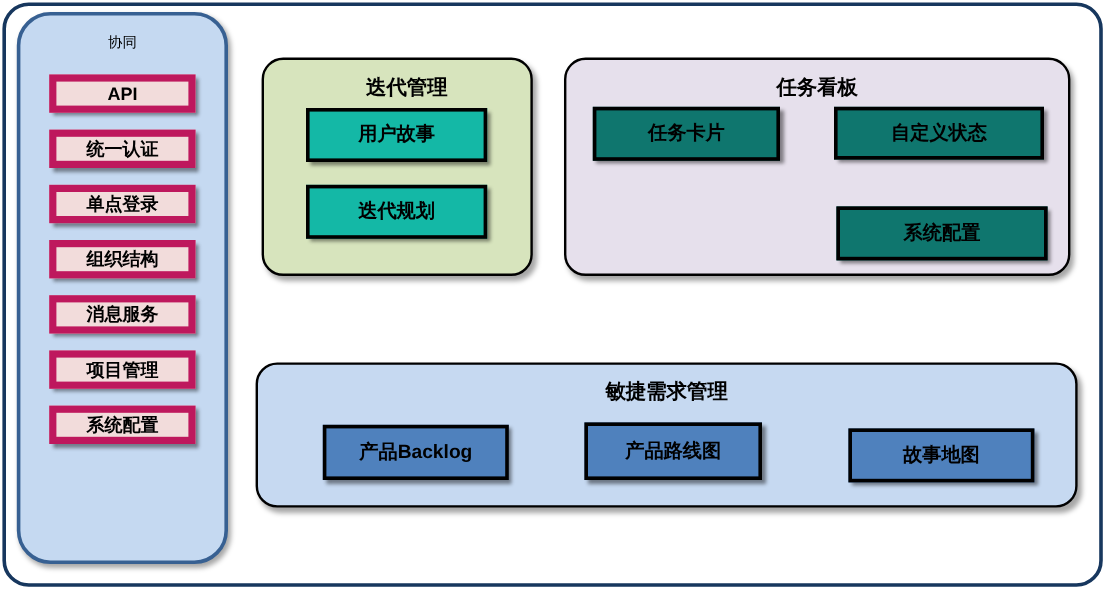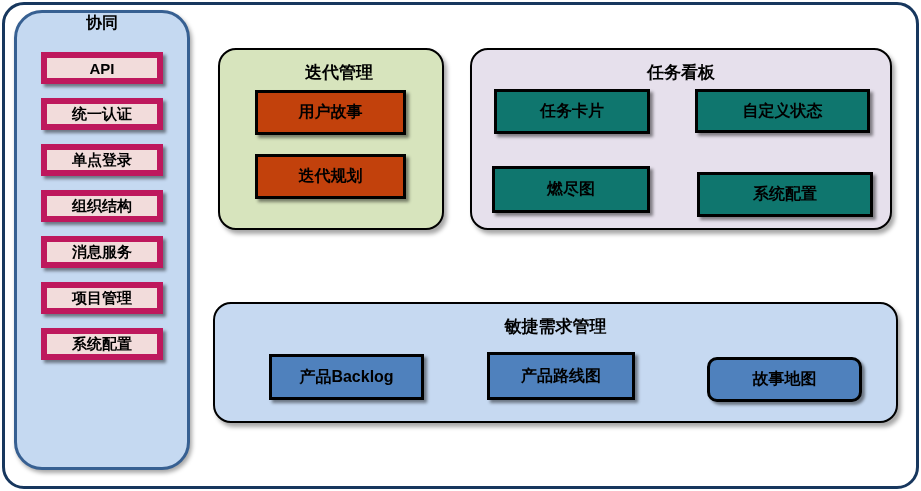--- a/index.html
+++ b/index.html
@@ -34,23 +34,24 @@
     top: 10px;
     width: 176px;
     height: 460px;
     box-sizing: border-box;
     background: #C5D9F1;
     border: 3px solid #376092;
     border-radius: 28px;
     box-shadow: 2px 3px 4px rgba(0,0,0,0.35);
   }
   .sidebar-title {
+    margin-top: 14px;
     text-align: center;
-    font-size: 16px;
-    font-weight: bold;
+    font-size: 12px;
+    font-weight: normal;
     color: #000000;
   }
   .sidebar-items {
     margin-top: 18px;
     display: flex;
     flex-direction: column;
     align-items: center;
     gap: 14px;
   }
   .sidebar-box {
@@ -91,35 +92,35 @@
     box-sizing: border-box;
     border: 3px solid #000000;
     box-shadow: 3px 3px 3px rgba(0,0,0,0.45);
     display: flex;
     align-items: center;
     justify-content: center;
     font-size: 16px;
     font-weight: bold;
     color: #000000;
   }
-  .box-green  { background: #c2410c; }
+  .box-green  { background: #14b8a6; }
   .box-purple { background: #0f766e; }
   .box-blue   { background: #4F81BD; }
 
   .it-box1 { left: 35px;  top: 40px;  width: 151px; height: 45px; }
   .it-box2 { left: 35px;  top: 104px; width: 151px; height: 45px; }
 
   .kb-box1 { left: 22px;  top: 39px;  width: 156px; height: 45px; }
   .kb-box2 { left: 223px; top: 39px;  width: 175px; height: 44px; }
   .kb-box3 { left: 20px;  top: 116px; width: 158px; height: 47px; }
   .kb-box4 { left: 225px; top: 122px; width: 176px; height: 45px; }
 
   .ag-box1 { left: 54px;  top: 50px;  width: 155px; height: 46px; }
   .ag-box2 { left: 272px; top: 48px;  width: 148px; height: 48px; }
-  .ag-box3 { left: 492px; top: 53px;  width: 155px; height: 45px; border-radius: 10px; }
+  .ag-box3 { left: 492px; top: 53px;  width: 155px; height: 45px; }
 </style>
 </head>
 <body>
 
 <div class="stage">
   <div class="frame"></div>
 
   <div class="sidebar">
     <div class="sidebar-title">协同</div>
     <div class="sidebar-items">
@@ -136,21 +137,20 @@
   <div class="panel panel-iteration">
     <div class="panel-title">迭代管理</div>
     <div class="box box-green it-box1">用户故事</div>
     <div class="box box-green it-box2">迭代规划</div>
   </div>
 
   <div class="panel panel-kanban">
     <div class="panel-title">任务看板</div>
     <div class="box box-purple kb-box1">任务卡片</div>
     <div class="box box-purple kb-box2">自定义状态</div>
-    <div class="box box-purple kb-box3">燃尽图</div>
     <div class="box box-purple kb-box4">系统配置</div>
   </div>
 
   <div class="panel panel-agile">
     <div class="panel-title">敏捷需求管理</div>
     <div class="box box-blue ag-box1">产品Backlog</div>
     <div class="box box-blue ag-box2">产品路线图</div>
     <div class="box box-blue ag-box3">故事地图</div>
   </div>
 </div>

